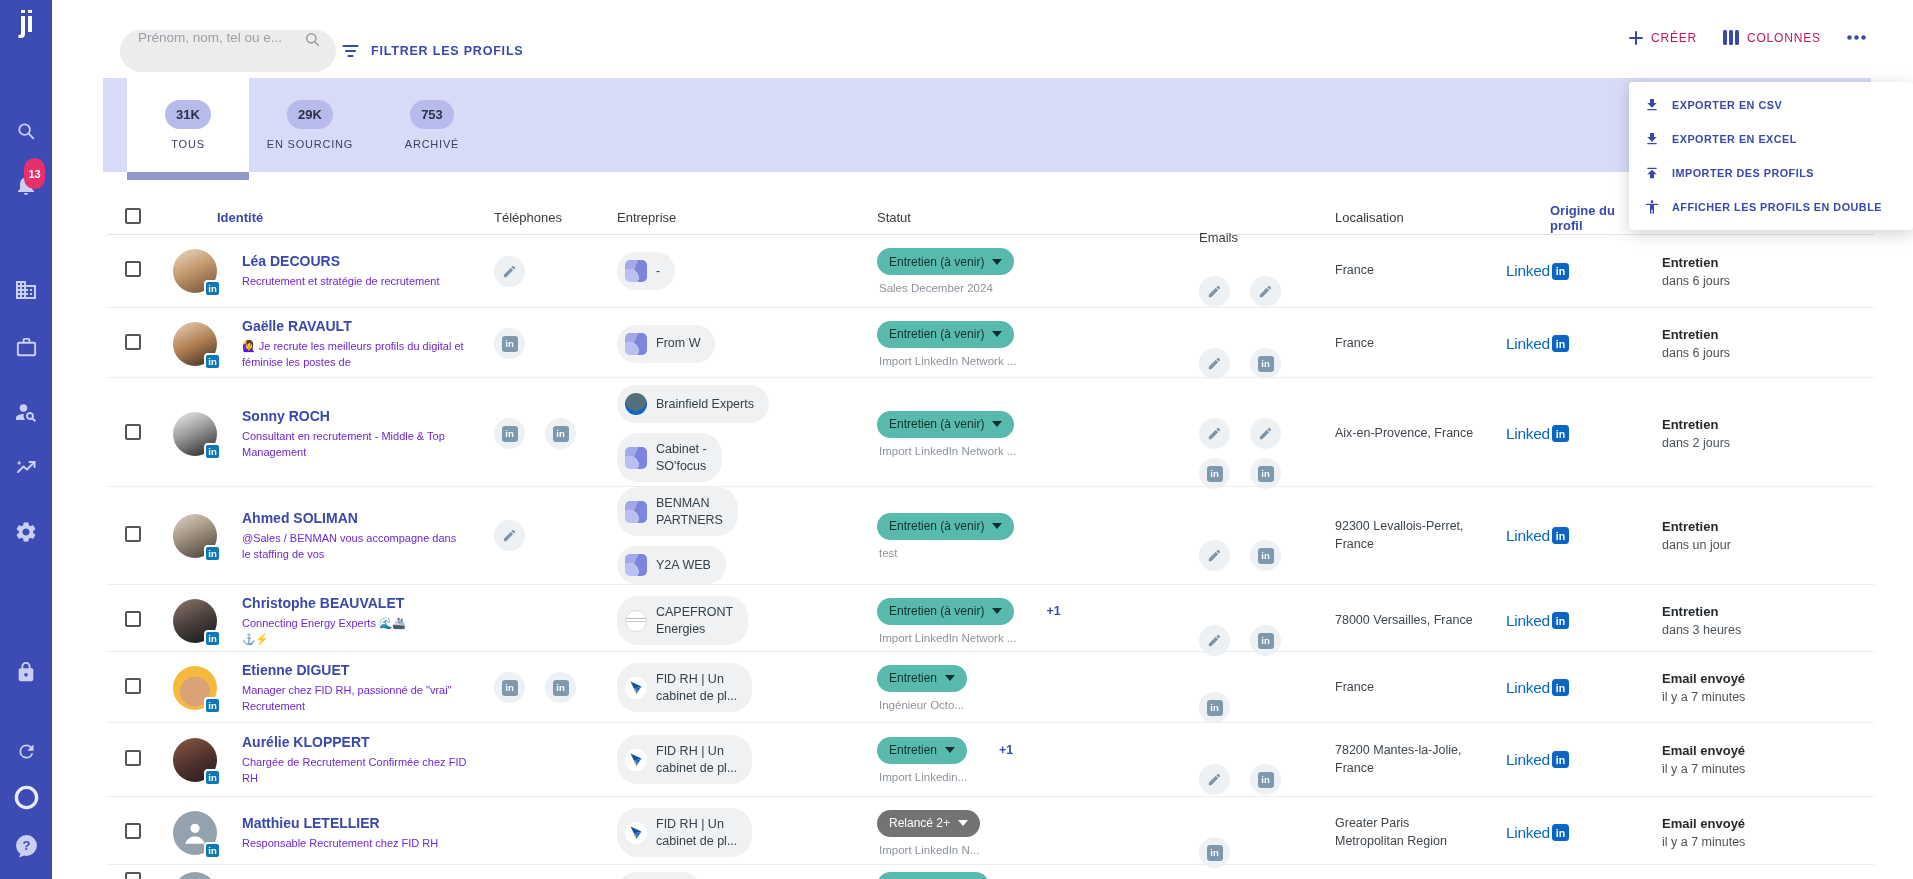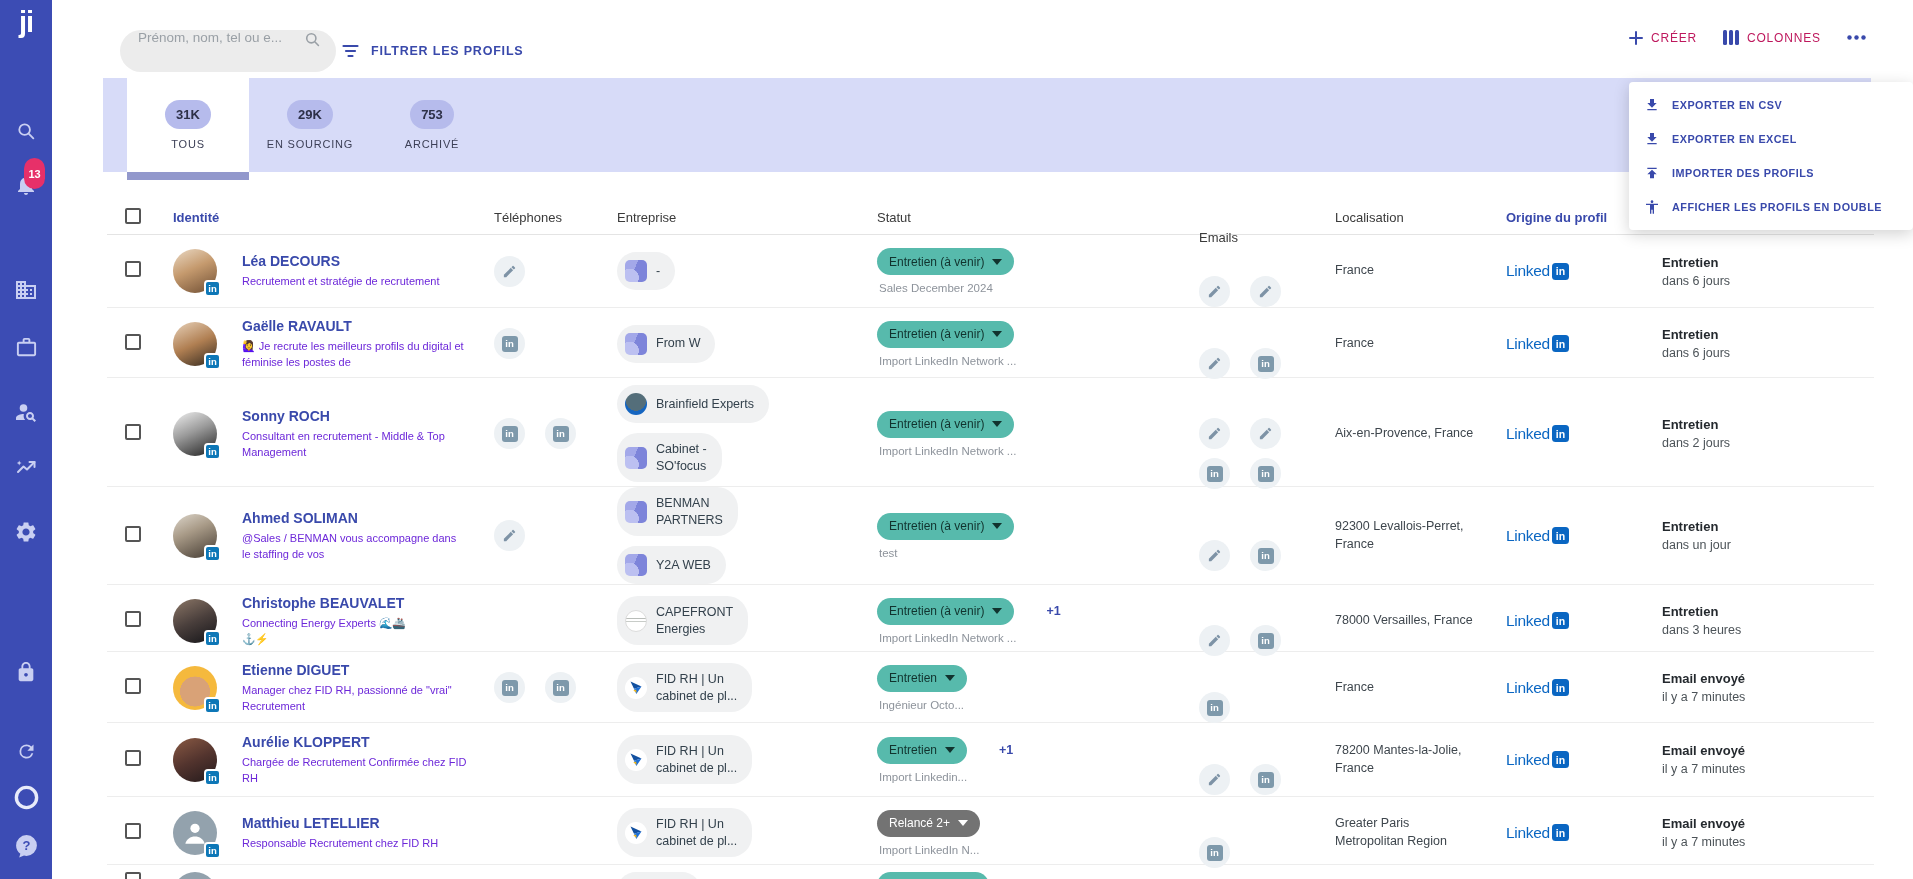--- a/index.html
+++ b/index.html
@@ -36,21 +36,21 @@
   .menu-ic { display:flex; width:16px; justify-content:center; }
 
   
   .table { position:absolute; left:55px; top:190px; width:1767px; }
   .thead, .tr { display:grid; grid-template-columns:66px 307px 127px 260px 323px 135px 170px 155px 224px; align-items:center; }
   .thead { height:45px; border-bottom:1px solid #e4e4e4; }
   .tr { border-bottom:1px solid #ededed; }
   .tr.partial { align-items:start; }
   .tr.partial .cell { padding-top:7px; }
   .th { font-size:13px; color:#3a3a3a; }
-  .th-accent { color:#3949ab; font-weight:bold; }
+  .th-accent { color:#3949ab; font-weight:bold;margin-left:44px; }
   .c-check { padding-left:18px; }
   .c-ph { padding-left:14px; }
   .c-co { padding-left:10px; }
   .c-st { padding-left:10px; }
   .c-em { padding-left:9px;margin-top:40px; }
   .c-lo { padding-left:10px; }
   .c-or { padding-left:11px; }
   .c-la { padding-left:12px; }
   .checkbox { display:inline-block; width:16px; height:16px; border:2px solid #555; border-radius:2px; background:#fff; cursor:pointer; }
 

